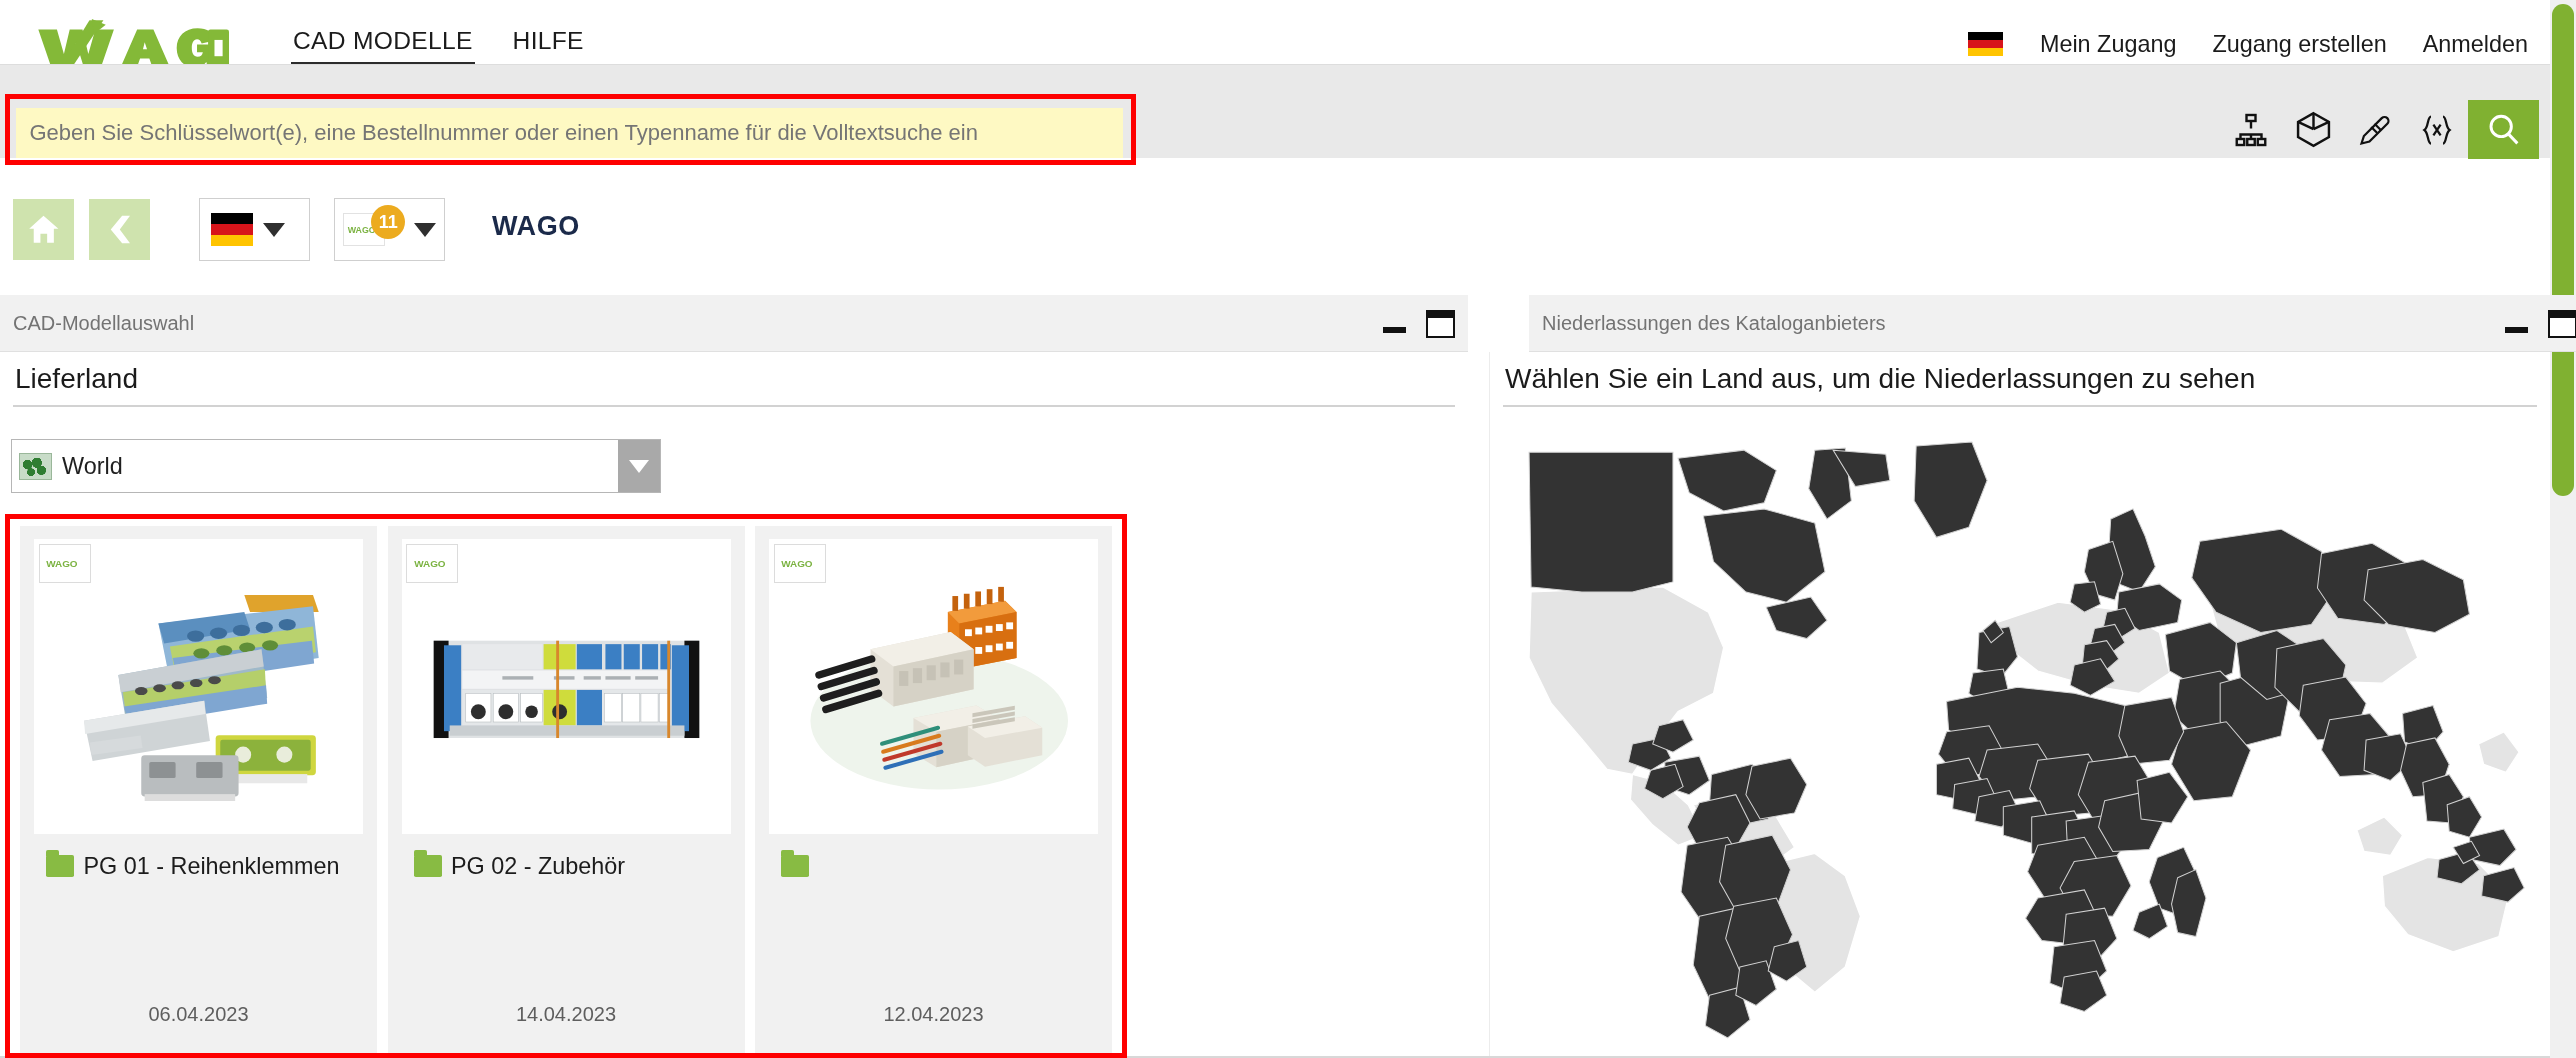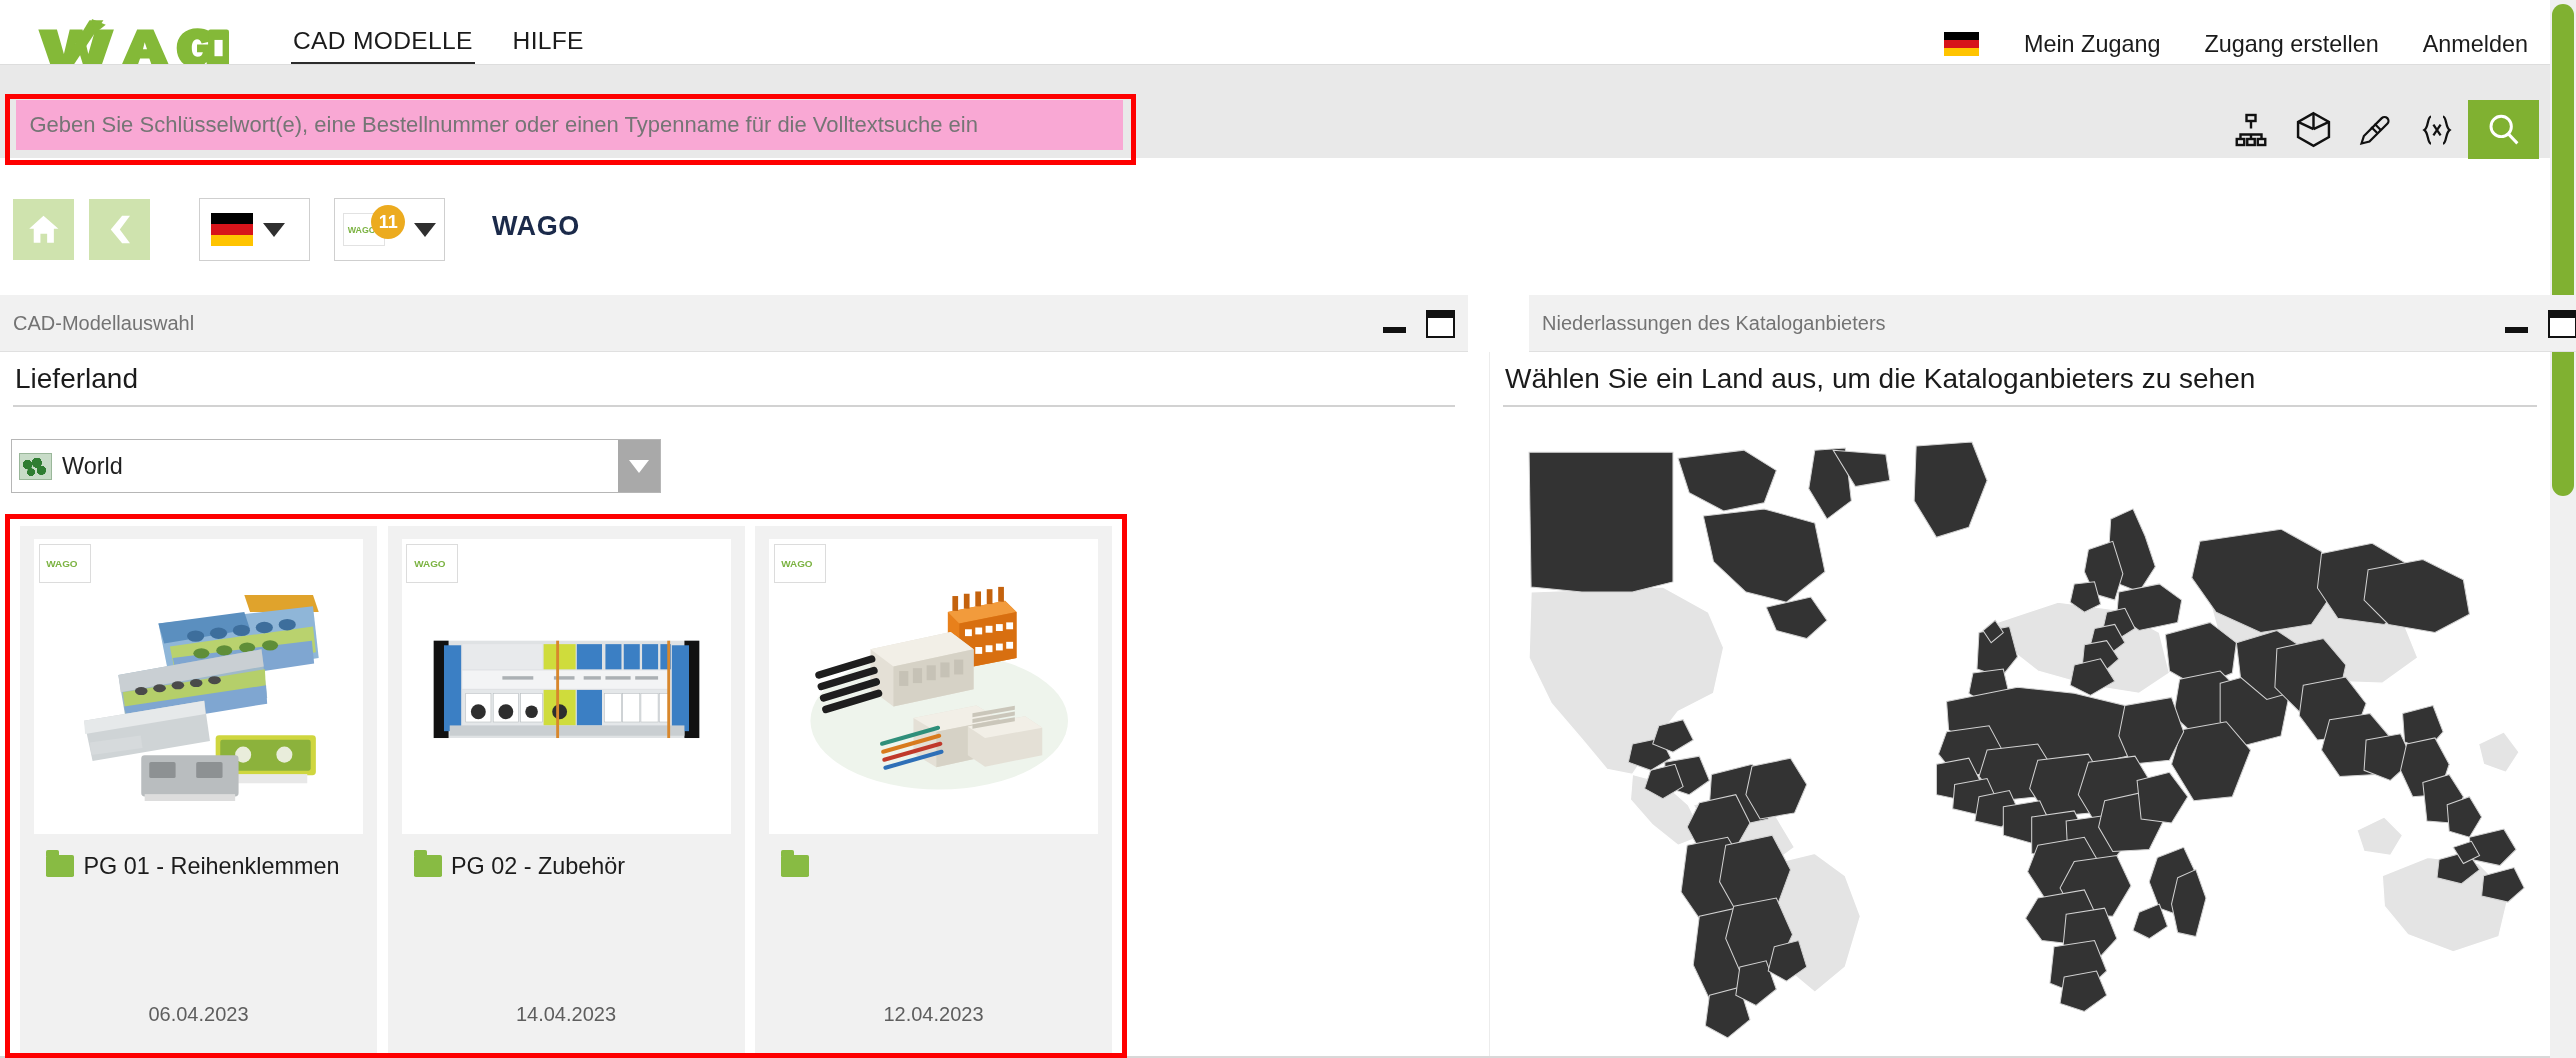--- a/index.html
+++ b/index.html
@@ -26,40 +26,40 @@
     padding: 3.5px 20px 9.4px 20px; position: relative; cursor: pointer;
     white-space: nowrap;
   }
   .nav-item.active::after {
     content:""; position: absolute; left: 17.6px; right: 17.6px; bottom: 0;
     height: 2.9px; background: #2c2c2c;
   }
 
   .header-right {
     position:absolute; right: 34px; top: 0; height: 64px;
-    display: flex; align-items: center; gap: 16px;
+    display: flex; align-items: center; gap: 8px;
   }
   .flag-de { width: 35px; height: 24.6px; display:inline-block;
     background: linear-gradient(to bottom, #000 0 33.34%, #d7141a 33.34% 66.67%, #ffc400 66.67% 100%);
     margin-right: 15px; }
   .header-link { font-size: 23.4px; color: #1b1b1b; padding: 0 14px; cursor: pointer; white-space: nowrap; }
 
   
   .searchband {
     position:absolute; top: 64px; left: 0; width: 2576px; height: 94px;
     background: #e9e9e9; border-top: 1.2px solid #dddddd;
   }
   .search-highlight {
     position:absolute; left: 4.7px; top: 94px; width: 1131px; height: 71px;
     border: 5.3px solid #fe0000; background: transparent; z-index: 7;
     pointer-events: none;
   }
   .search-input {
-    position:absolute; left: 16.4px; top: 100px; width: 1107px; height: 50px;
-    background: #f9a8d4; border: none; outline: none;
+    position:absolute; left: 16.4px; top: 108px; width: 1107px; height: 50px;
+    background: #fef9c3; border: none; outline: none;
     font-size: 22px; color: #3a3a3a; padding: 0 13px;
     font-family: "Liberation Sans", sans-serif;
   }
   .search-icons {
     position:absolute; right: 37px; top: 100px; height: 59px;
     display:flex; align-items:center; gap: 0px;
   }
   .sicon { width: 62px; height: 59px; display:flex; align-items:center;
     justify-content:center; cursor:pointer; }
   .sicon svg { display:block; }
@@ -566,21 +566,21 @@
 
 <div class="panel-head" id="panel-right-head">
   <span class="ptitle">Niederlassungen des Kataloganbieters</span>
   <span class="panel-ctrls">
     <span class="ico-min"></span>
     <span class="ico-max"></span>
   </span>
 </div>
 
 <div class="panel-body" id="panel-right-body">
-  <div class="section-title">Wählen Sie ein Land aus, um die Kataloganbieters zu sehen</div>
+  <div class="section-title">Wählen Sie ein Land aus, um die Niederlassungen zu sehen</div>
   <div class="section-rule"></div>
 
   <div class="map-wrap">
     <svg viewBox="0 0 1000 600" preserveAspectRatio="xMidYMid meet">
       <rect width="1000" height="600" fill="#ffffff"></rect>
       <g stroke="#ffffff" stroke-width="1.2">
 
         <g fill="#e4e4e4">
           <path d="M20,150 L150,145 L195,170 L210,205 L200,250 L165,268 L140,300 L120,330 L95,325 L70,295 L40,260 L18,215 Z"></path>
           <path d="M120,330 L150,338 L175,360 L190,390 L165,400 L140,380 L118,355 Z"></path>

